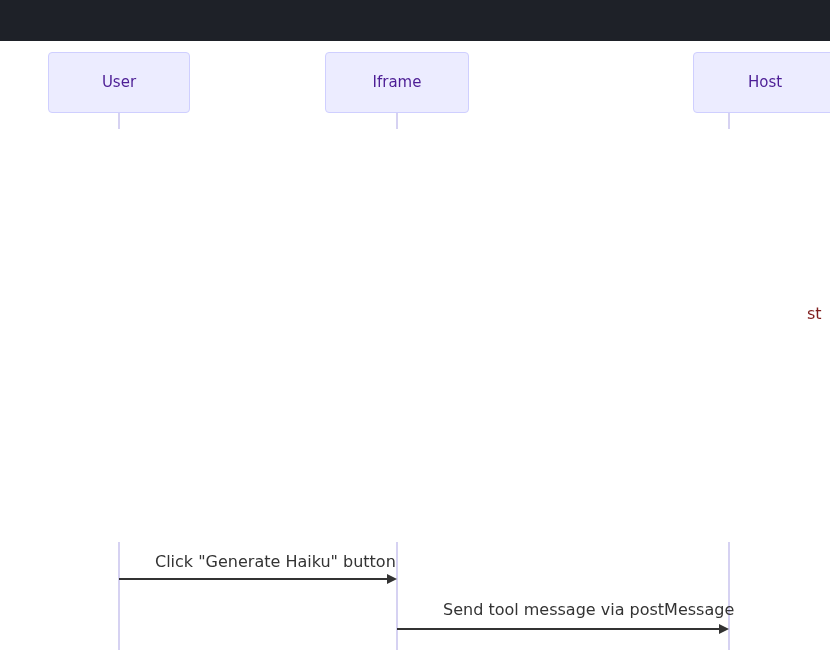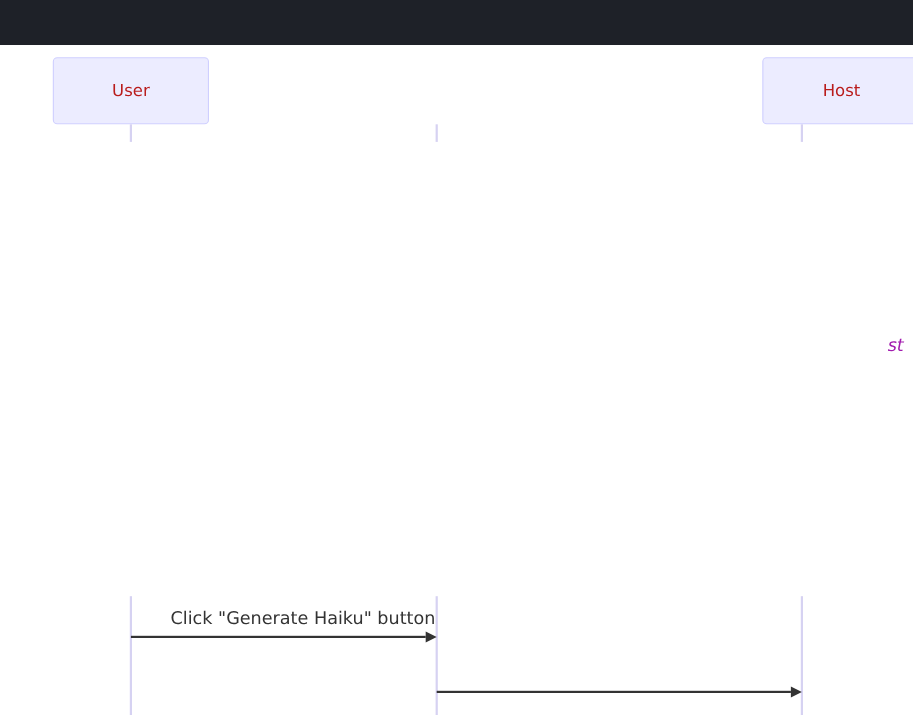--- a/index.html
+++ b/index.html
@@ -44,21 +44,21 @@
     height: 61px;
     background: #ececff;
     border: 1px solid #cfcfff;
     border-radius: 4px;
     display: flex;
     align-items: center;
     justify-content: center;
   }
   .participant-label {
     font-size: 15px;
-    color: #b91c1c;
+    color: #4c1d95;
     line-height: 1;
     white-space: nowrap;
   }
 
   
   .lifeline {
     position: absolute;
     width: 2px;
     background: #d6d2f2;
   }
@@ -86,37 +86,39 @@
     font-size: 16px;
     color: #333333;
     white-space: nowrap;
     line-height: 1;
   }
 
   
   .overflow-text {
     position: absolute;
     font-size: 16px;
-    color: #a21caf;
+    color: #7f1d1d;
     white-space: nowrap;
     line-height: 1;
-    font-style: italic;
   }
 </style>
 </head>
 <body>
 
 <div id="app-header-bar"></div>
 
 <div id="diagram-canvas">
 
   <div class="participant-box" style="left:48px; top:11px; width:142px;">
     <span class="participant-label">User</span>
   </div>
 
+  <div class="participant-box" style="left:325px; top:11px; width:144px;">
+    <span class="participant-label">Iframe</span>
+  </div>
 
   <div class="participant-box" style="left:693px; top:11px; width:144px;">
     <span class="participant-label">Host</span>
   </div>
 
   <div class="lifeline" style="left:118px; top:72px; height:16px;"></div>
   <div class="lifeline" style="left:396px; top:72px; height:16px;"></div>
   <div class="lifeline" style="left:728px; top:72px; height:16px;"></div>
 
   <div class="lifeline" style="left:118px; top:501px; height:108px;"></div>
@@ -128,14 +130,15 @@
   <div class="message-group" style="left:119px; top:537px; width:278px;">
     <div class="message-line" style="width:268px;"></div>
     <div class="message-arrowhead" style="left:268px;"></div>
   </div>
   <div class="message-label" style="left:155px; top:513px;">Click "Generate Haiku" button</div>
 
   <div class="message-group" style="left:397px; top:587px; width:332px;">
     <div class="message-line" style="width:322px;"></div>
     <div class="message-arrowhead" style="left:322px;"></div>
   </div>
+  <div class="message-label" style="left:443px; top:561px;">Send tool message via postMessage</div>
 
 </div>
 
 </body></html>

